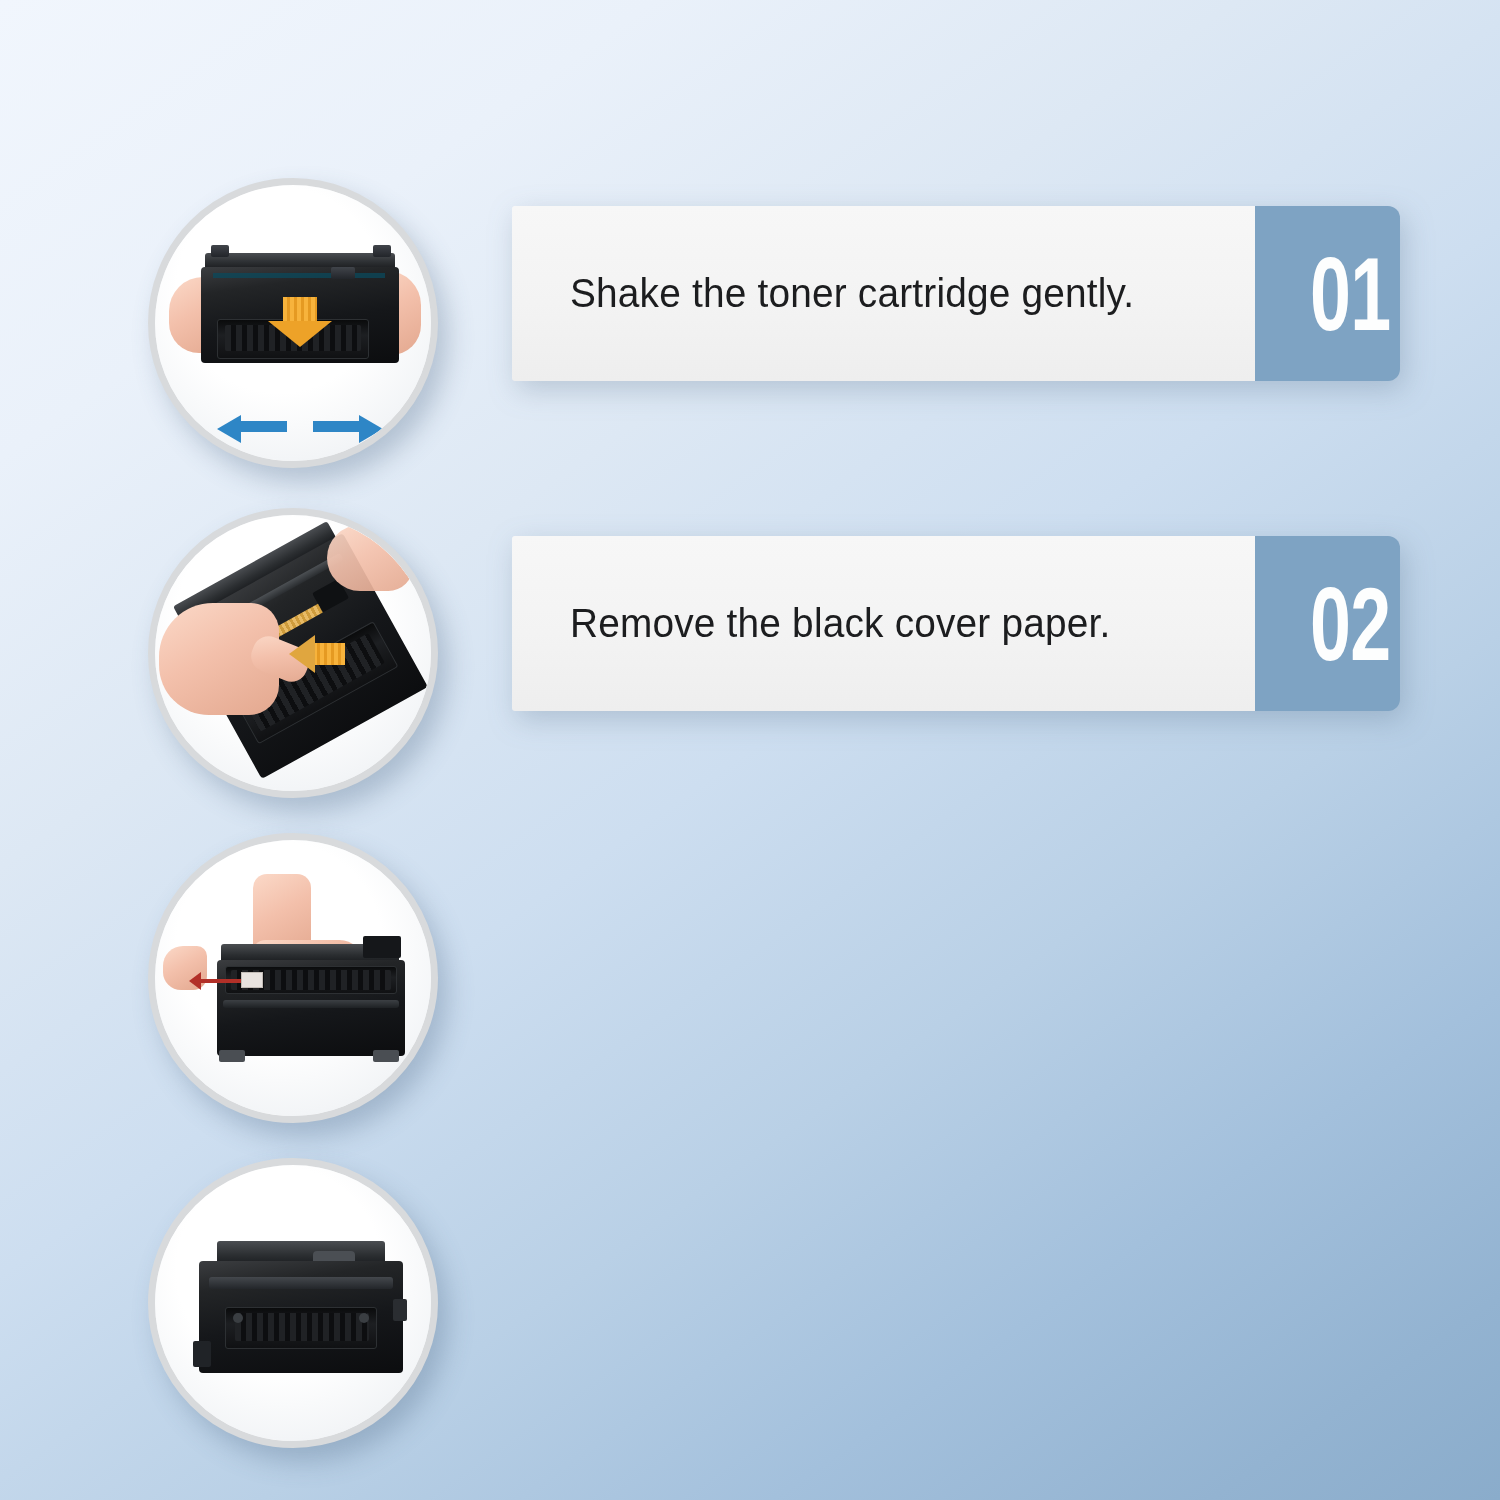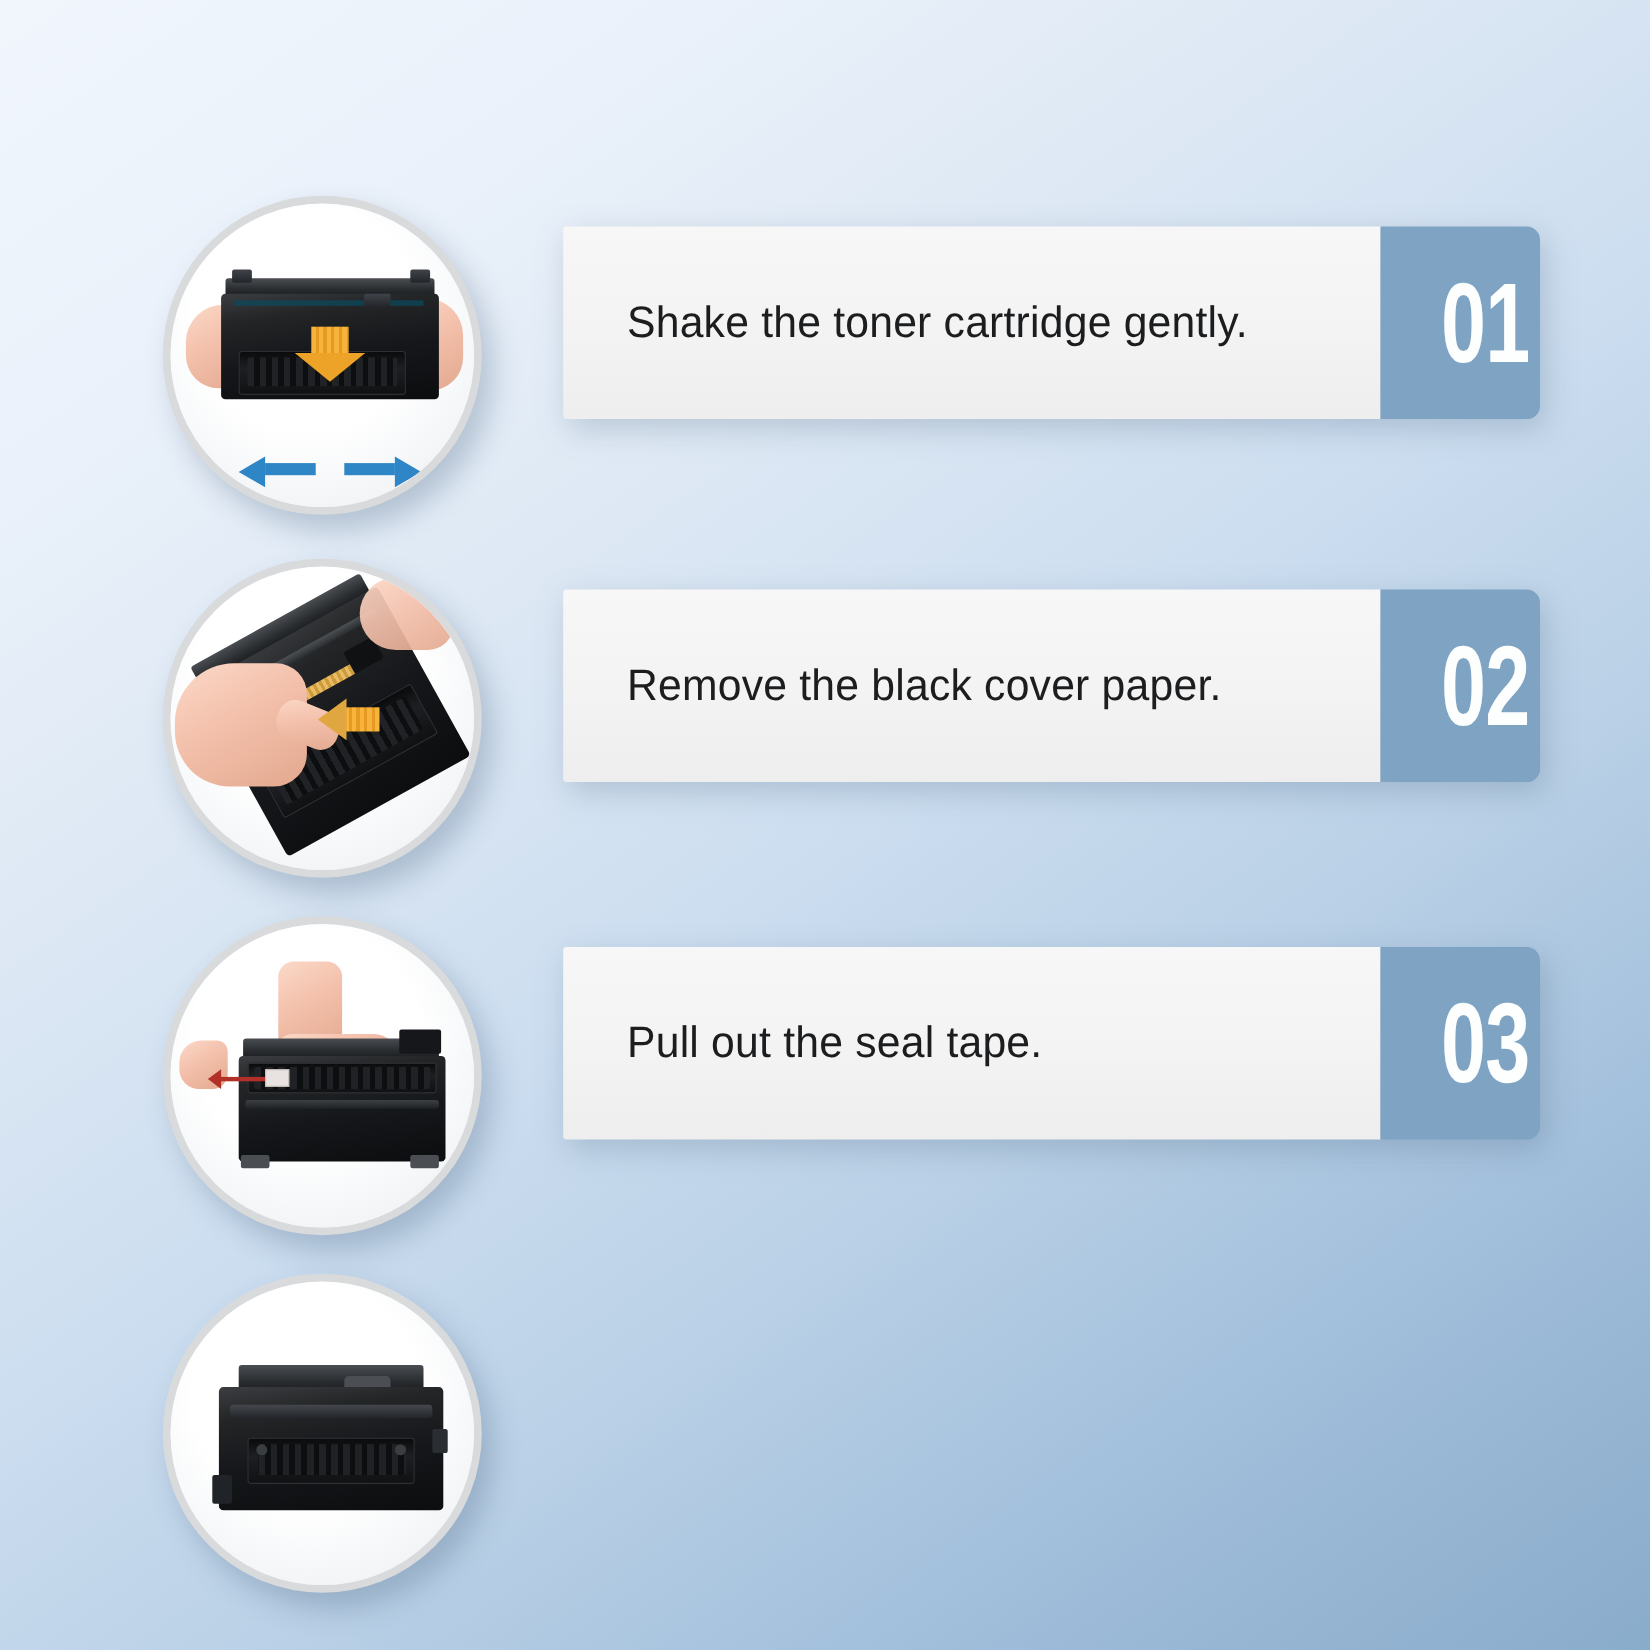--- a/index.html
+++ b/index.html
@@ -268,28 +268,20 @@
 
         <div style="position:absolute; left:44px; top:139px; width:44px; height:4px; background:#b23028;"></div>
         <div style="position:absolute; left:34px; top:132px; width:0; height:0;
                     border-top:9px solid transparent; border-bottom:9px solid transparent;
                     border-right:12px solid #b23028;"></div>
         <div style="position:absolute; left:86px; top:132px; width:22px; height:16px;
                     background:#e8e3e0; border:1px solid #c3bdb8;"></div>
       </div>
     </div>
 
-    <div class="step-card">
-      <div class="card-body">
-        <div class="card-text">Pull out the seal tape.</div>
-      </div>
-      <div class="card-number-panel">
-        <div class="card-number">03</div>
-      </div>
-    </div>
   </div>
 
   <div class="step-row" data-step="4">
 
     <div class="photo-circle">
       <div class="photo-inner">
         <div class="toner toner-top" style="left:62px; top:76px; width:168px; height:24px;"></div>
         <div class="toner toner-tab" style="left:158px; top:86px; width:42px; height:20px; background:#4b4f54; border-radius:4px;"></div>
         <div class="toner toner-body" style="left:44px; top:96px; width:204px; height:112px;"></div>
         <div class="toner" style="left:54px; top:112px; width:184px; height:12px;

